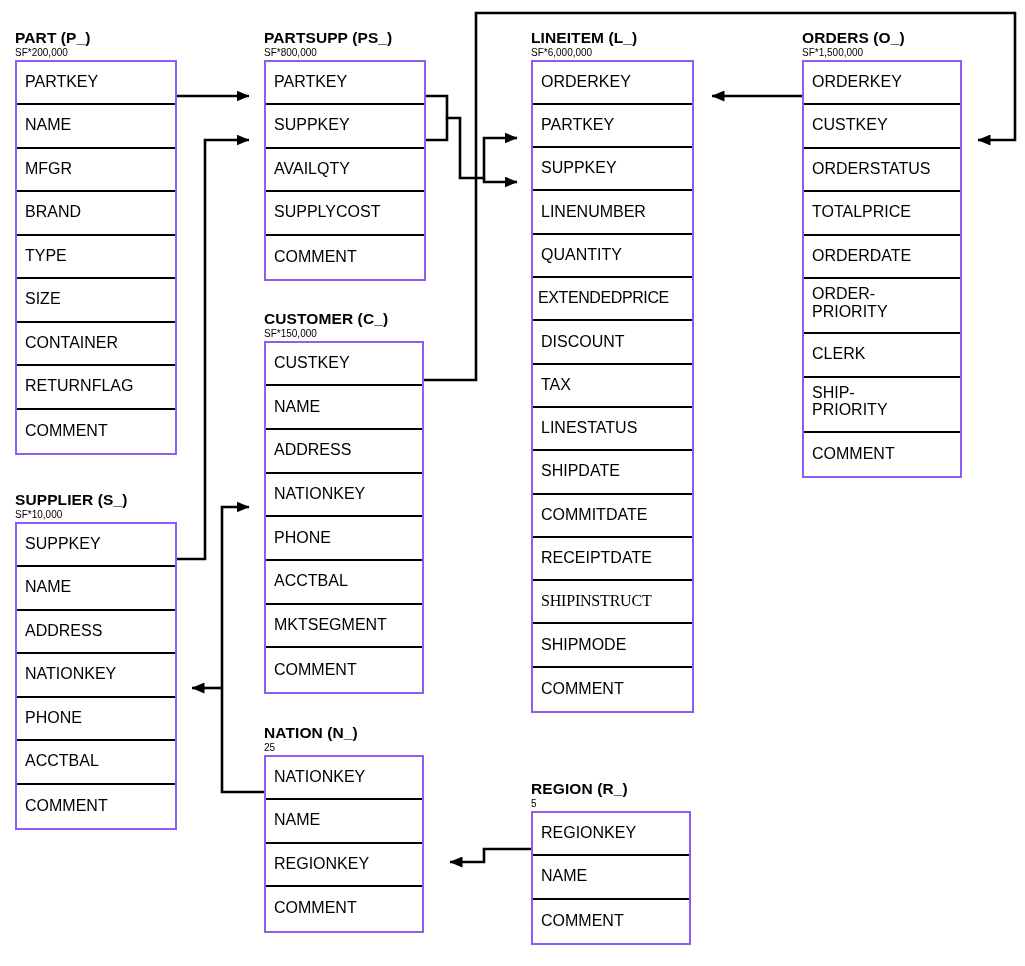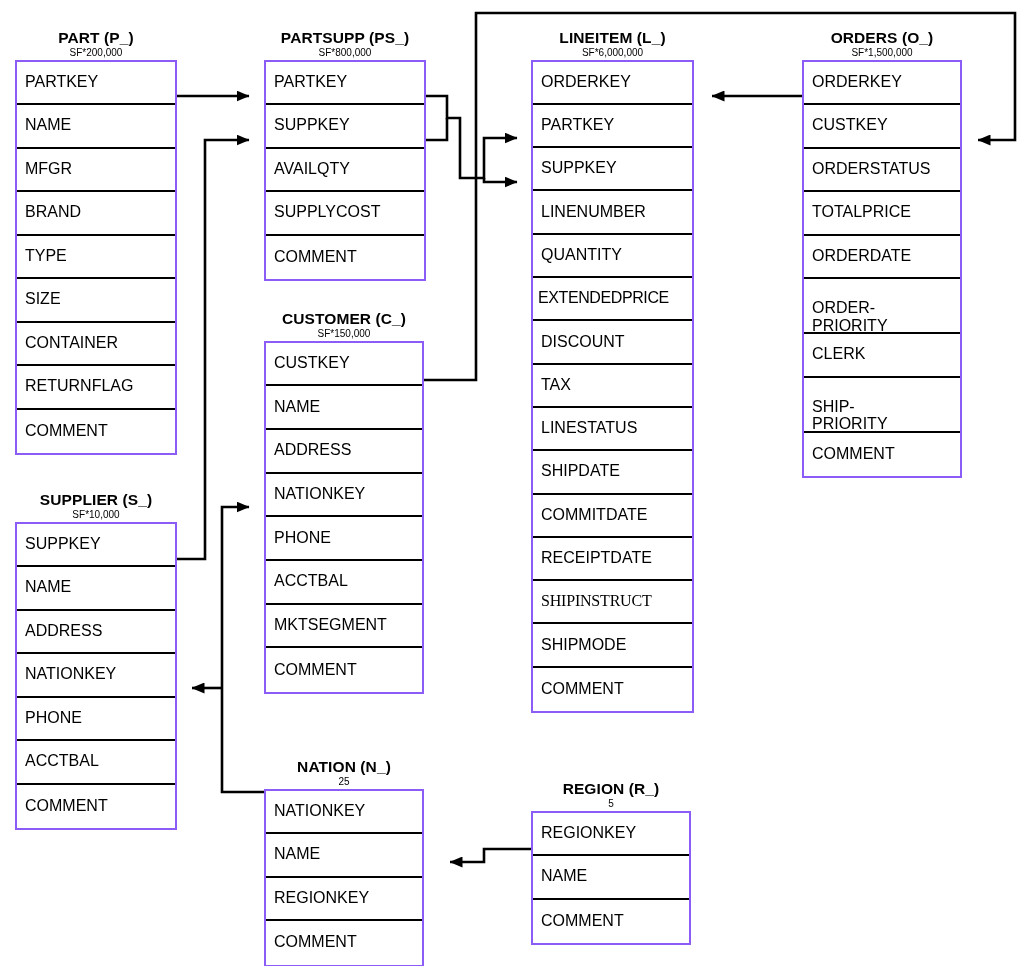--- a/index.html
+++ b/index.html
@@ -23,21 +23,20 @@
     width:1025px; height:966px;
     pointer-events:none;
     z-index:1;
   }
   
   .tbl{
     position:absolute;
     z-index:2;
   }
   .tbl .caption{
-    text-align:center;
     line-height:1.08;
     margin:0 0 1px 0;
   }
   .tbl .tname{
     font-weight:bold;
     font-size:15.5px;
     letter-spacing:0.1px;
     display:block;
   }
   .tbl .tcard{
@@ -58,33 +57,33 @@
     line-height:1.05;
     padding:0 0 0 8px;
     display:flex;
     align-items:center;
     white-space:nowrap;
     background:#fff;
   }
   .fld:last-child{border-bottom:none;}
   .fld.two{
     display:block;
-    padding-top:20px;
+    padding-top:6px;
     white-space:normal;
   }
   .fld.two span{display:block;line-height:1.12;}
   .fld.wide{letter-spacing:-0.2px;font-family:Liberation Serif, serif;}
   
   #t-part      {left:15px;  top:30px;}
   #t-partsupp  {left:264px; top:30px;}
   #t-lineitem  {left:531px; top:30px;}
   #t-orders    {left:802px; top:30px;}
   #t-customer  {left:264px; top:311px;}
   #t-supplier  {left:15px;  top:492px;}
-  #t-nation    {left:264px; top:725px;margin-top:34px;}
+  #t-nation    {left:264px; top:725px;}
   #t-region    {left:531px; top:781px;}
 
   #t-part     .box{width:162px;}
   #t-partsupp .box{width:162px;}
   #t-lineitem .box{width:163px;}
   #t-orders   .box{width:160px;}
   #t-customer .box{width:160px;}
   #t-supplier .box{width:162px;}
   #t-nation   .box{width:160px;}
   #t-region   .box{width:160px;}

